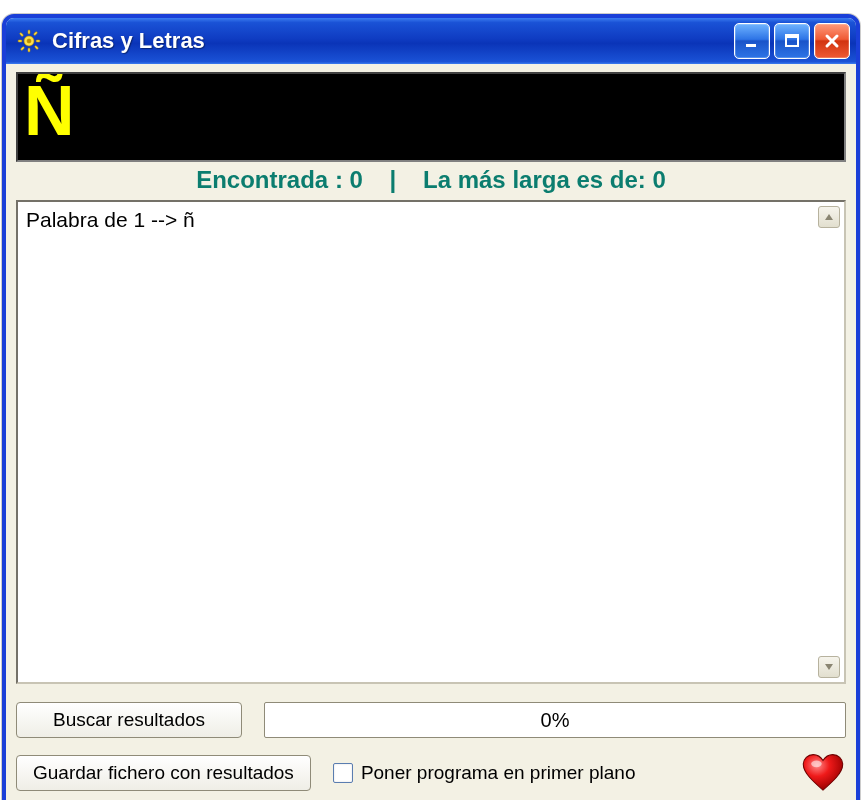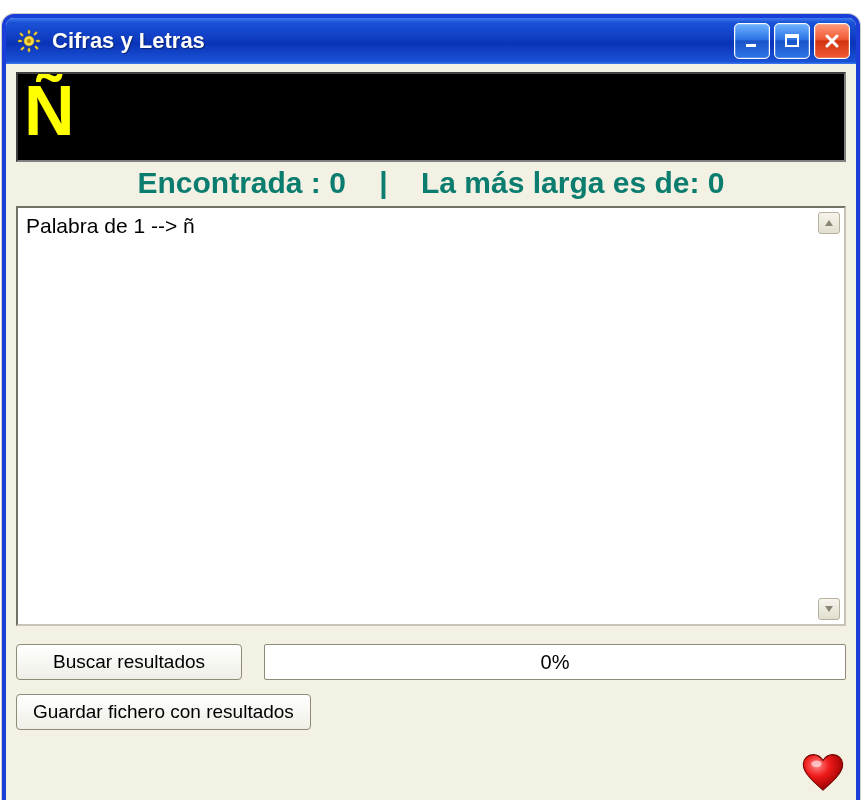--- a/index.html
+++ b/index.html
@@ -77,21 +77,21 @@
     color: #ffff00;
     font-family: "Arial Black","Arial",sans-serif;
     font-weight: 900;
     font-size: 70px;
     line-height: 1;
     overflow: hidden;
   }
   .status-line {
     text-align: center;
     color: #0b7d6f;
-    font-size: 30px;
+    font-size: 24px;
     font-weight: bold;
     padding: 4px 0 6px 0;
     white-space: nowrap;
   }
   .results-box {
     flex: 1;
     background: #fff;
     border: 2px inset #c8c4b4;
     position: relative;
     padding: 6px 32px 6px 8px;
@@ -117,23 +117,22 @@
     padding-top: 18px;
   }
   .row1 {
     display:flex;
     align-items:center;
     gap: 22px;
     margin-bottom: 14px;
   }
   .row2 {
     display:flex;
-    align-items:flex-start;
+    align-items:center;
     gap: 22px;
-    flex-direction: column;
   }
   .btn {
     background: linear-gradient(to bottom,#ffffff,#efeee6);
     border: 1px solid #8f8b78;
     border-radius: 4px;
     padding: 6px 16px;
     font-size: 19px;
     color:#000;
     white-space: nowrap;
     box-shadow: inset 0 1px 0 #fff;
@@ -239,20 +238,24 @@
 
     <div class="bottom">
       <div class="row1">
         <div id="btn-search" class="btn">Buscar resultados</div>
         <div class="progress">
           <span>0%</span>
         </div>
       </div>
       <div class="row2">
         <div class="btn">Guardar fichero con resultados</div>
+        <label class="check-wrap">
+          <span class="checkbox"></span>
+          <span>Poner programa en primer plano</span>
+        </label>
         <span class="heart">
           <svg viewBox="0 0 32 30" width="42" height="40">
             <defs>
               <radialGradient id="hg" cx="35%" cy="30%" r="70%">
                 <stop offset="0%" stop-color="#ff8a8a"></stop>
                 <stop offset="45%" stop-color="#ef1a1a"></stop>
                 <stop offset="100%" stop-color="#9c0000"></stop>
               </radialGradient>
             </defs>
             <path d="M16 28 C9 22 1 15 1 8.5 C1 4 4.5 1 8.5 1 C12 1 14.5 3 16 5.5 C17.5 3 20 1 23.5 1 C27.5 1 31 4 31 8.5 C31 15 23 22 16 28 Z" fill="url(#hg)" stroke="#6e0000" stroke-width="0.8"></path>

